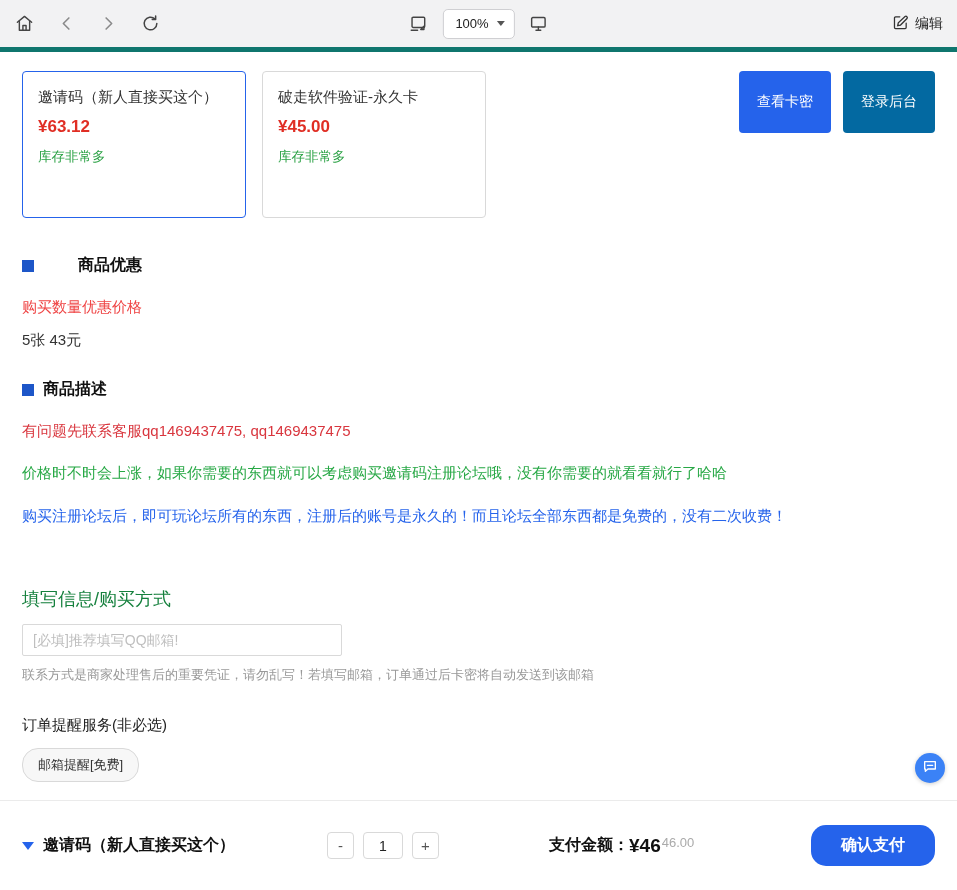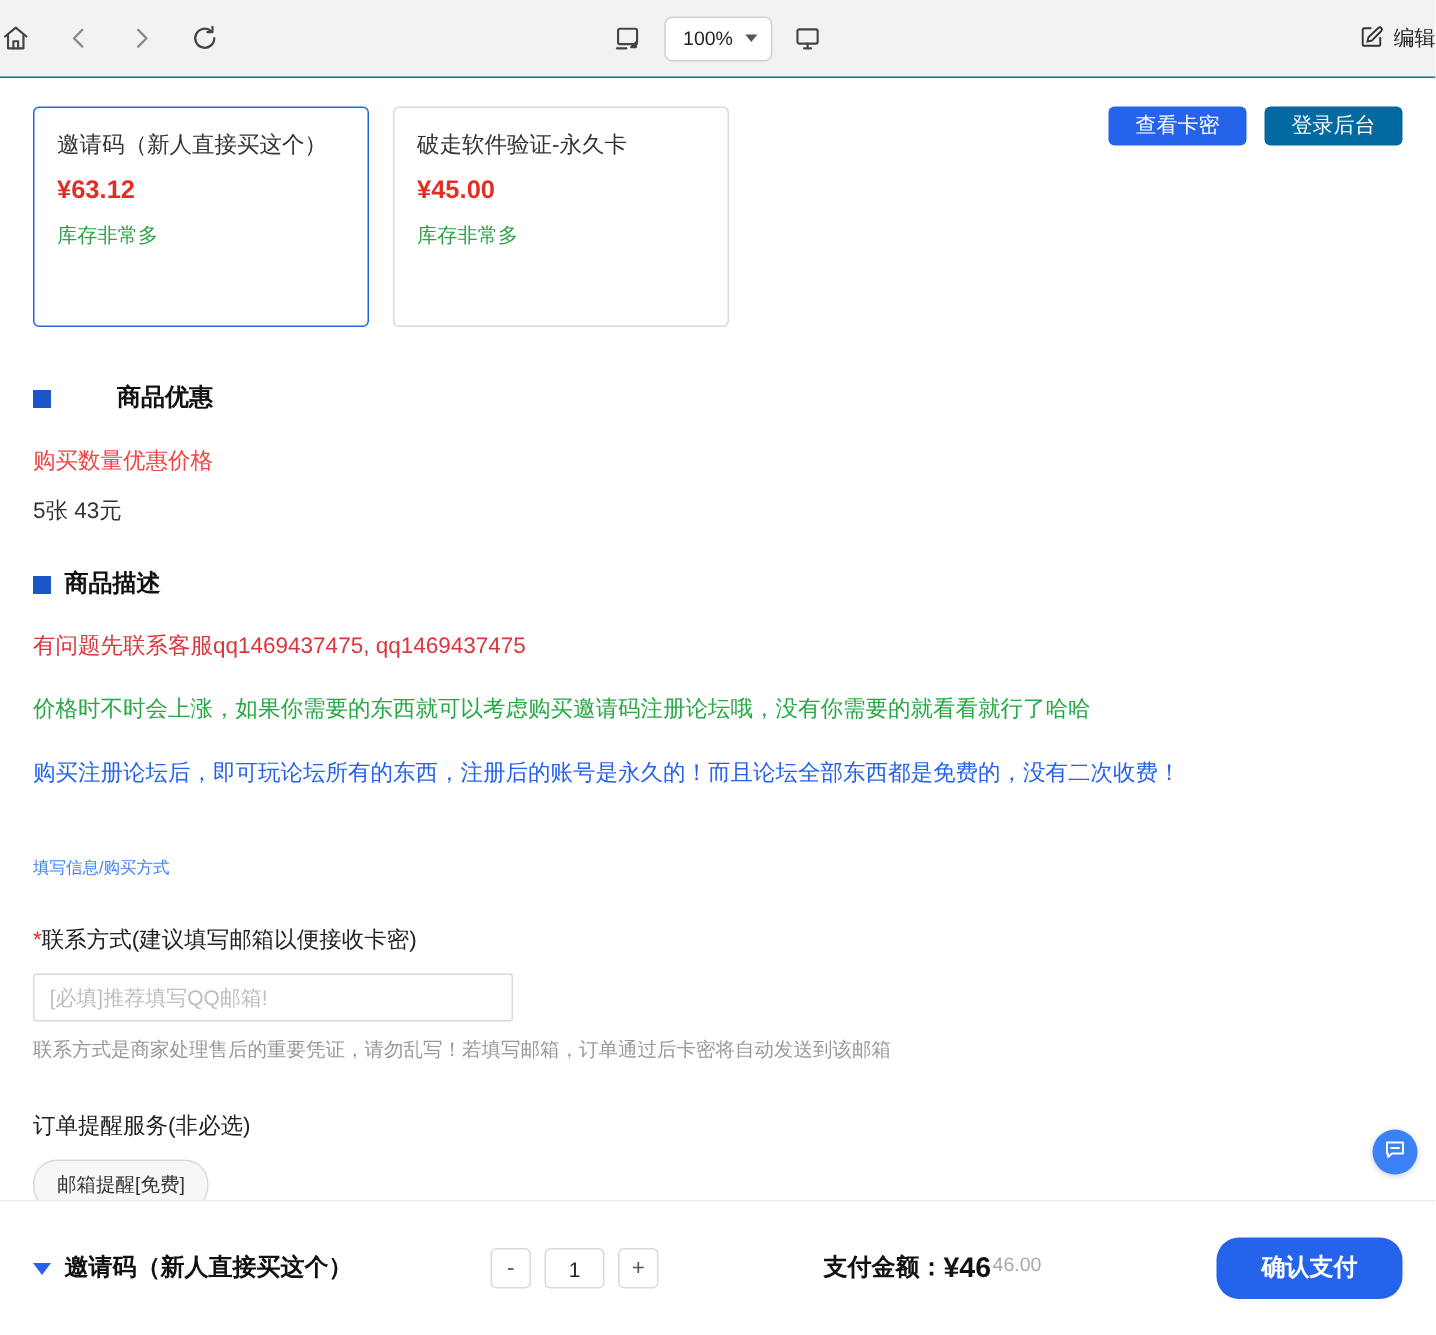--- a/index.html
+++ b/index.html
@@ -8,24 +8,24 @@
     font-family: "Liberation Sans", "DejaVu Sans", sans-serif;
     background: #ffffff;
     color: #333;
     position: relative;
     overflow: hidden;
   }
   
   .toolbar {
     height: 52px;
     background: #f2f2f3;
-    border-bottom: 1px solid #0f766e;
+    border-bottom: 5px solid #0f766e;
     display: flex;
     align-items: center;
-    padding: 0 0;
+    padding: 0 14px;
     position: relative;
   }
   .tb-left { display: flex; align-items: center; gap: 22px; }
   .tb-icon { width: 20px; height: 20px; display: inline-flex; align-items: center; justify-content: center; color: #444; cursor: pointer; }
   .tb-icon.muted { color: #8a8a8a; }
   .tb-icon svg { width: 19px; height: 19px; }
   .tb-center {
     position: absolute; left: 50%; top: 50%;
     transform: translate(-50%,-50%);
     display: flex; align-items: center; gap: 14px;
@@ -60,39 +60,39 @@
     padding: 13px 15px;
     cursor: pointer;
     background: #fff;
   }
   .product-card.selected { border-color: #2563eb; }
   .p-name { font-size: 15px; color: #333; line-height: 1.55; }
   .p-price { margin-top: 9px; font-size: 17px; font-weight: bold; color: #e02e24; }
   .p-stock { margin-top: 11px; font-size: 13.5px; color: #2ba245; }
 
   .top-actions { margin-left: auto; display: flex; gap: 12px; }
-  .btn { border: none; border-radius: 4px; font-size: 14px; color: #fff; padding: 4px 18px; cursor: pointer; font-family: inherit; }
+  .btn { border: none; border-radius: 4px; font-size: 14px; color: #fff; padding: 22px 18px; cursor: pointer; font-family: inherit; }
   .btn-blue { background: #2563eb; }
   .btn-dark { background: #0369a1; }
 
   .section-head { display: flex; align-items: center; gap: 9px; }
   .section-square { width: 12px; height: 12px; background: #1d56c8; flex: 0 0 auto; }
   .section-title { font-size: 16px; font-weight: bold; color: #111; }
   .sec-promo { margin-top: 37px; gap: 44px; }
   .sec-desc { margin-top: 29px; }
 
   .promo-line1 { margin-top: 22px; font-size: 15px; color: #ef4444; }
   .promo-line2 { margin-top: 14px; font-size: 15px; color: #333; }
 
   .desc-line { margin-top: 19px; font-size: 15px; line-height: 1.55; }
   .desc-red   { color: #d9363e; }
   .desc-blue  { color: #2563eb; }
   .desc-green { color: #27a845; }
 
-  .form-title { margin-top: 44px; font-size: 11px; font-weight: 500; color: #3b82f6; }
+  .form-title { margin-top: 60px; font-size: 18px; font-weight: 500; color: #15803d; }
   .contact-label { margin-top: 31px; font-size: 15px; color: #222; }
   .required-mark { color: #e02e24; }
   .contact-input {
     margin-top: 13px;
     width: 320px; height: 32px;
     border: 1px solid #d9d9d9;
     border-radius: 2px;
     padding: 0 10px;
     font-size: 14px; color: #333;
     font-family: inherit;
@@ -263,23 +263,20 @@
   <div class="section-head sec-desc">
     <span class="section-square"></span>
     <span class="section-title">商品描述</span>
   </div>
   <div class="desc-line desc-red">有问题先联系客服qq1469437475, qq1469437475</div>
   <div class="desc-line desc-green">价格时不时会上涨，如果你需要的东西就可以考虑购买邀请码注册论坛哦，没有你需要的就看看就行了哈哈</div>
   <div class="desc-line desc-blue">购买注册论坛后，即可玩论坛所有的东西，注册后的账号是永久的！而且论坛全部东西都是免费的，没有二次收费！</div>
 
   <div class="form-title">填写信息/购买方式</div>
 
-  <div class="contact-label">
-    <span class="required-mark">*</span><span>联系方式(建议填写邮箱以便接收卡密)</span>
-  </div>
   <input class="contact-input" type="text" placeholder="[必填]推荐填写QQ邮箱!" style="">
   <div class="contact-help">联系方式是商家处理售后的重要凭证，请勿乱写！若填写邮箱，订单通过后卡密将自动发送到该邮箱</div>
 
   <div class="reminder-title">订单提醒服务(非必选)</div>
   <span class="reminder-pill">邮箱提醒[免费]</span>
 
 </div>
 
 <div class="chat-fab">
   <span>

